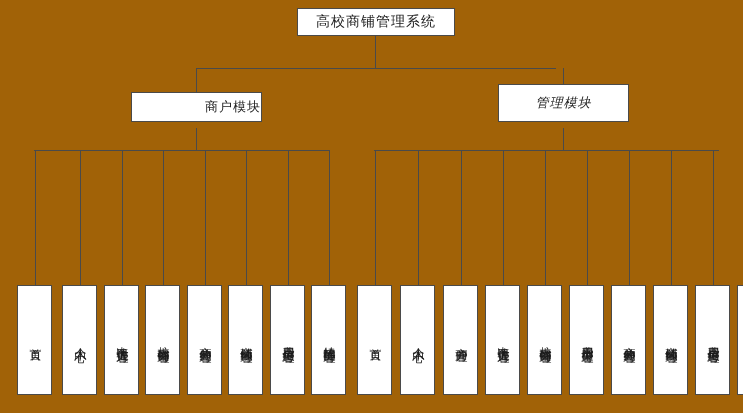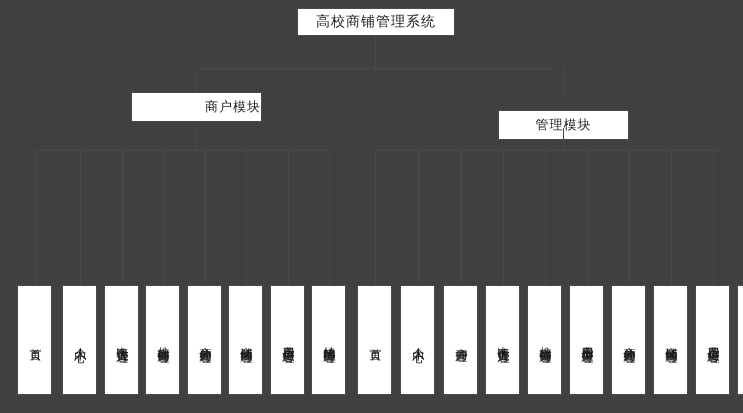--- a/index.html
+++ b/index.html
@@ -7,21 +7,21 @@
     padding: 0;
     background: #ffffff;
   }
   body {
     font-family: "DejaVu Sans", "Liberation Sans", sans-serif;
   }
   #canvas {
     position: relative;
     width: 743px;
     height: 413px;
-    background: #404040;
+    background: #a16207;
     overflow: hidden;
   }
   .node {
     position: absolute;
     box-sizing: border-box;
     border: 1px solid #4a4a4a;
     background: #ffffff;
     display: flex;
     align-items: center;
     justify-content: center;
@@ -77,21 +77,21 @@
   <div class="edge edge-h" style="left:196px; top:68px; width:360px;"></div>
   <div class="edge edge-v" style="left:196px; top:68px; height:30px;"></div>
   <div class="edge edge-v" style="left:563px; top:68px; height:30px;"></div>
 
   <div class="node node-module" style="left:131px; top:92px; width:131px; height:30px;justify-content:flex-end;">
     <span>商户模块</span>
   </div>
   <div class="edge edge-v" style="left:196px; top:128px; height:22px;"></div>
   <div class="edge edge-h" style="left:34px; top:150px; width:295px;"></div>
 
-  <div class="node node-module" style="left:498px; top:110px; width:131px; height:30px;">
+  <div class="node node-module" style="left:498px; top:84px; width:131px; height:38px;font-style:italic;">
     <span>管理模块</span>
   </div>
   <div class="edge edge-v" style="left:563px; top:128px; height:22px;"></div>
   <div class="edge edge-h" style="left:374px; top:150px; width:345px;"></div>
 
   <div id="leaf-layer">
       <div class="edge edge-v" style="left: 35px; top: 150px; height: 135px;"></div>
       <div class="node node-leaf" style="left: 17px; top: 285px; width: 35px; height: 110px;">
         <span class="vlabel">首页</span>
       </div>

